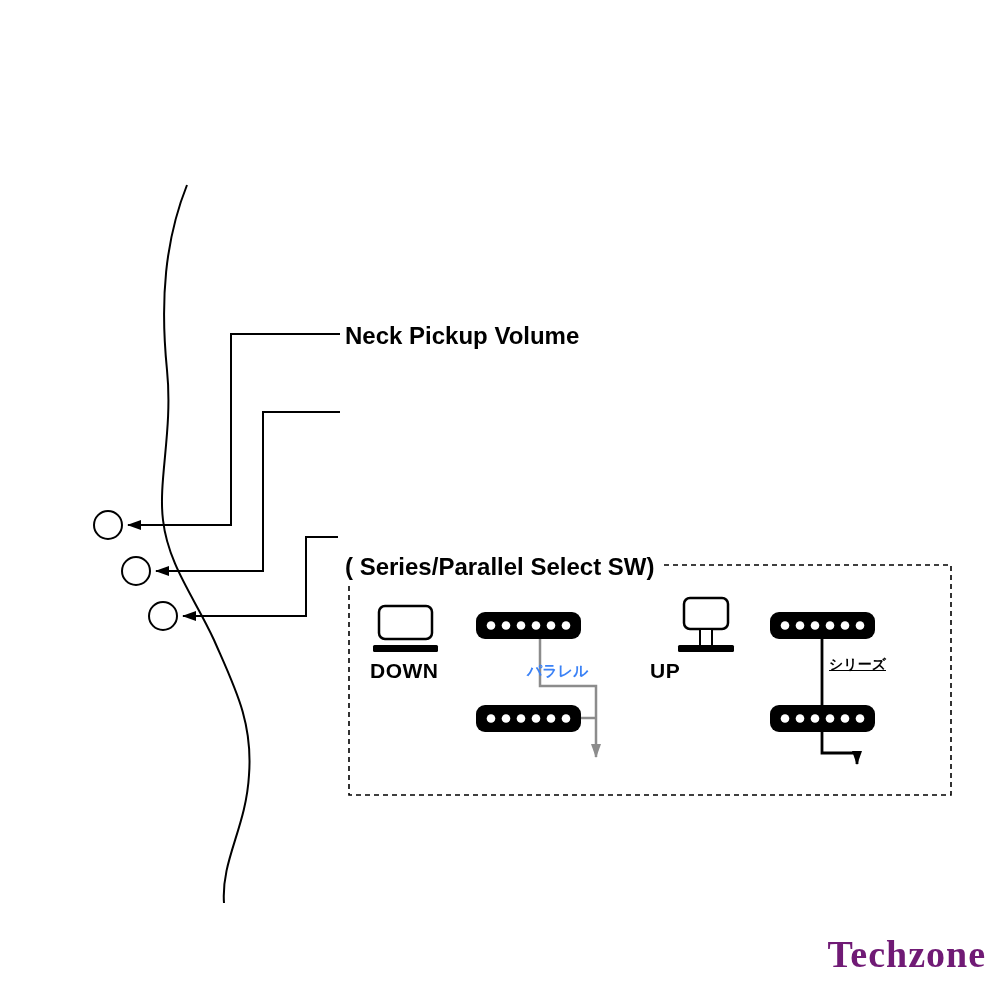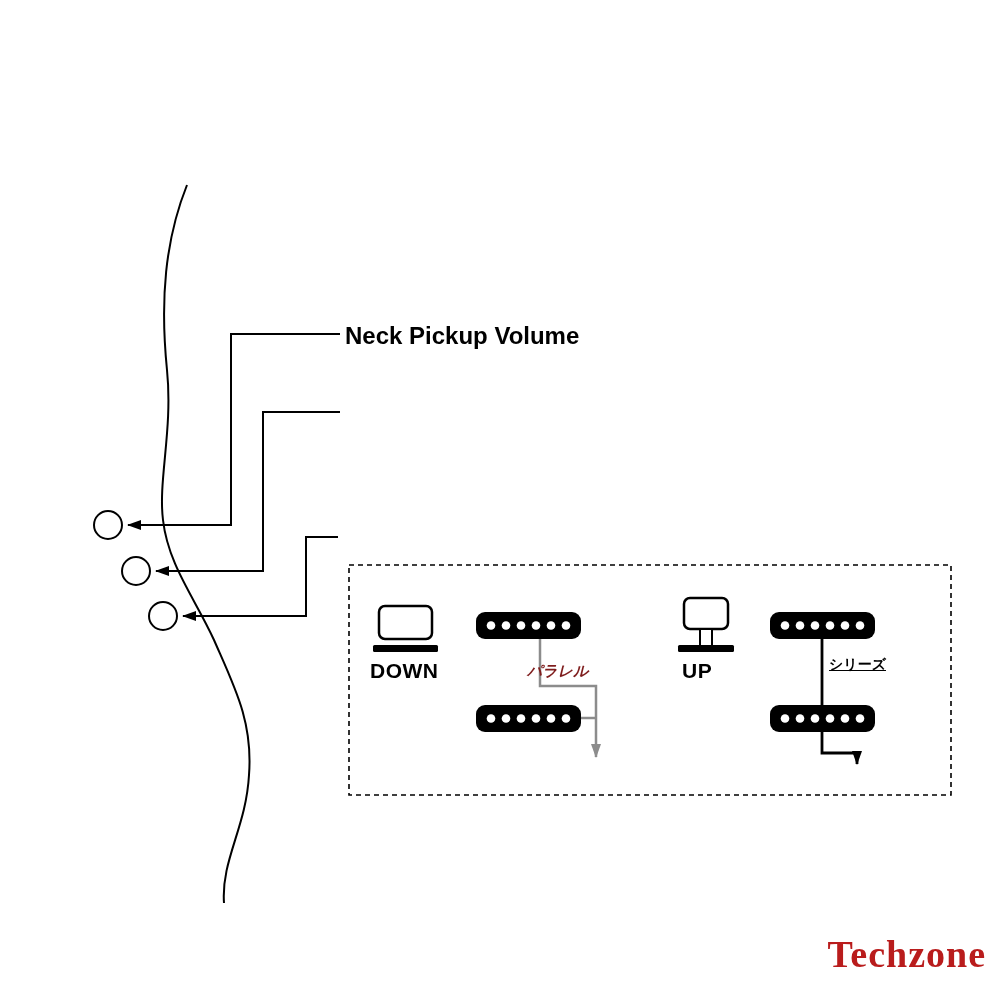--- a/index.html
+++ b/index.html
@@ -5,25 +5,25 @@
   * { margin:0; padding:0; box-sizing:border-box; }
   html,body { width:1000px; height:1000px; background:#ffffff; }
   body { font-family:"Liberation Sans", sans-serif; }
   .canvas { position:relative; width:1000px; height:978px; background:#ffffff; overflow:hidden; }
   .canvas > svg { position:absolute; left:0; top:0; z-index:1; }
   .lbl { position:absolute; z-index:2; font-weight:bold; color:#000; white-space:nowrap; line-height:1.15; }
   .callout { font-size:24px; }
   .tone2 { background:#ffffff; padding:1px 8px 2px 0; }
   .sw { font-size:21px; letter-spacing:0.5px; }
   .jp { font-size:15px; }
-  .jp-gray { color:#7f1d1d;font-style:italic; }
+  .jp-gray { color:#3b82f6; }
   .jp-black { color:#000; font-size:14px; }
   .watermark { position:absolute; z-index:2; right:14px; bottom:2px;
                font-family:"Liberation Serif", serif; font-weight:bold;
-               font-size:38px; color:#b91c1c; letter-spacing:1px; }
+               font-size:38px; color:#701a75; letter-spacing:1px; }
 </style>
 </head>
 <body>
 
 <div class="canvas">
 
   <svg width="1000" height="1000" viewBox="0 0 1000 1000">
     <defs>
       <marker id="arrB" markerUnits="userSpaceOnUse" markerWidth="16" markerHeight="12" refX="13" refY="5" orient="auto">
         <path d="M0,0 L14,5 L0,10 z" fill="#000"></path>
@@ -100,24 +100,25 @@
     </g>
 
     <path d="M 822 639 L 822 705" fill="none" stroke="#000" stroke-width="2.8"></path>
     <path d="M 822 732 L 822 753 L 857 753 L 857 764" fill="none" stroke="#000" stroke-width="2.8" marker-end="url(#arrB)"></path>
   </svg>
 
   <div class="lbl callout" style="left:345px; top:322px;">Neck Pickup Volume</div>
 
 
 
+  <div class="lbl callout tone2" style="left:345px; top:552px;">( Series/Parallel Select SW)</div>
 
   <div class="lbl sw" style="left:370px; top:659px;">DOWN</div>
 
-  <div class="lbl sw" style="left:682px; top:659px;">UP</div>
+  <div class="lbl sw" style="left:650px; top:659px;">UP</div>
 
   <div class="lbl jp jp-gray" style="left:527px; top:662px;">パラレル</div>
 
   <div class="lbl jp-black" style="left:829px; top:656px; position:absolute; z-index:2; font-weight:bold; white-space:nowrap;text-decoration:underline;">シリーズ</div>
 
   <div class="watermark">Techzone</div>
 
 </div>
 
 </body></html>

